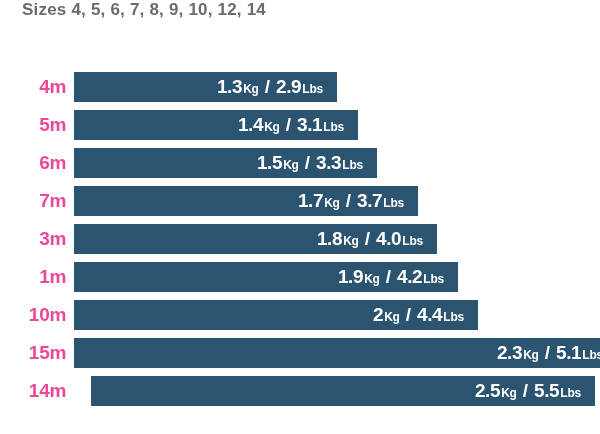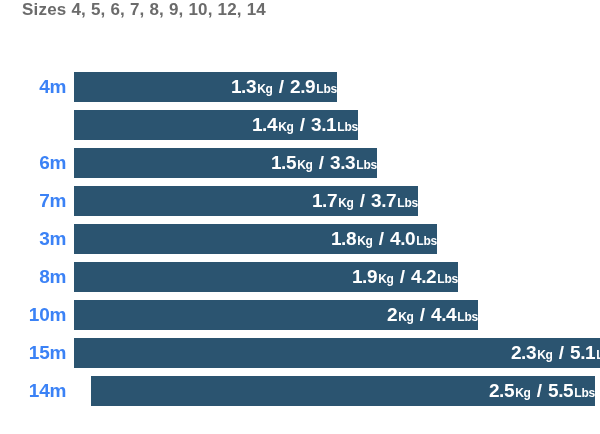--- a/index.html
+++ b/index.html
@@ -43,34 +43,34 @@
   .row-label {
     position: absolute;
     left: 0;
     top: 0;
     width: 66px;
     height: 30px;
     line-height: 30px;
     text-align: right;
     font-size: 19px;
     font-weight: bold;
-    color: #3b82f6;
+    color: #ec4899;
     letter-spacing: -0.3px;
   }
   .bar {
     position: absolute;
     left: 74px;
     top: 0;
     height: 30px;
     background: #2b5470;
     box-sizing: border-box;
     display: flex;
     align-items: center;
     justify-content: flex-end;
-    padding-right: 0;
+    padding-right: 14px;
     overflow: hidden;
   }
   .bar-value {
     color: #ffffff;
     white-space: nowrap;
     display: flex;
     align-items: baseline;
     font-weight: bold;
   }
   .num {
@@ -104,20 +104,21 @@
           <div class="bar-value">
             <span class="num">1.3</span>
             <span class="unit">Kg</span>
             <span class="sep">/</span>
             <span class="num">2.9</span>
             <span class="unit">Lbs</span>
           </div>
         </div>
       </div>
       <div class="bar-row">
+        <div class="row-label">5m</div>
         <div class="bar" style="width: 284px;">
           <div class="bar-value">
             <span class="num">1.4</span>
             <span class="unit">Kg</span>
             <span class="sep">/</span>
             <span class="num">3.1</span>
             <span class="unit">Lbs</span>
           </div>
         </div>
       </div>
@@ -151,21 +152,21 @@
           <div class="bar-value">
             <span class="num">1.8</span>
             <span class="unit">Kg</span>
             <span class="sep">/</span>
             <span class="num">4.0</span>
             <span class="unit">Lbs</span>
           </div>
         </div>
       </div>
       <div class="bar-row">
-        <div class="row-label">8m</div>
+        <div class="row-label">1m</div>
         <div class="bar" style="width: 384px;">
           <div class="bar-value">
             <span class="num">1.9</span>
             <span class="unit">Kg</span>
             <span class="sep">/</span>
             <span class="num">4.2</span>
             <span class="unit">Lbs</span>
           </div>
         </div>
       </div>

